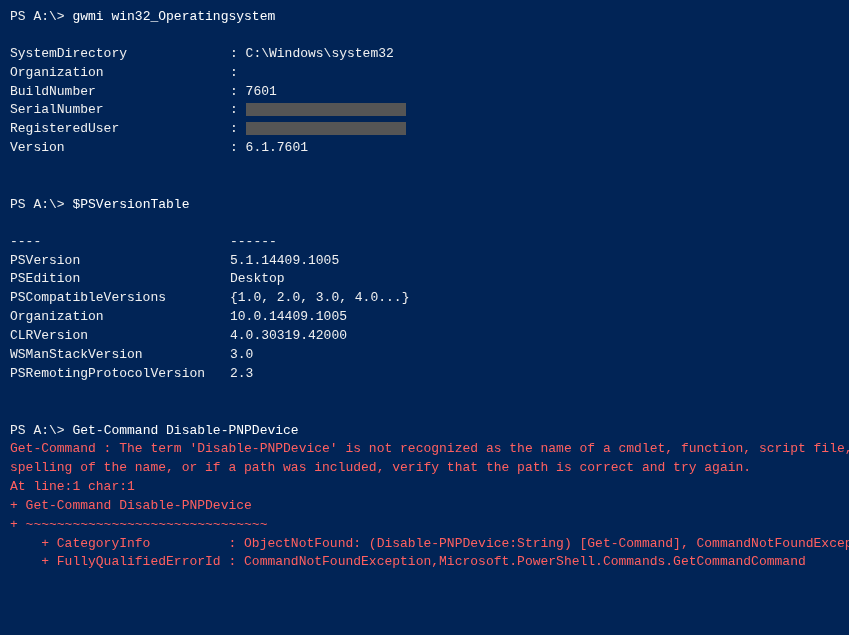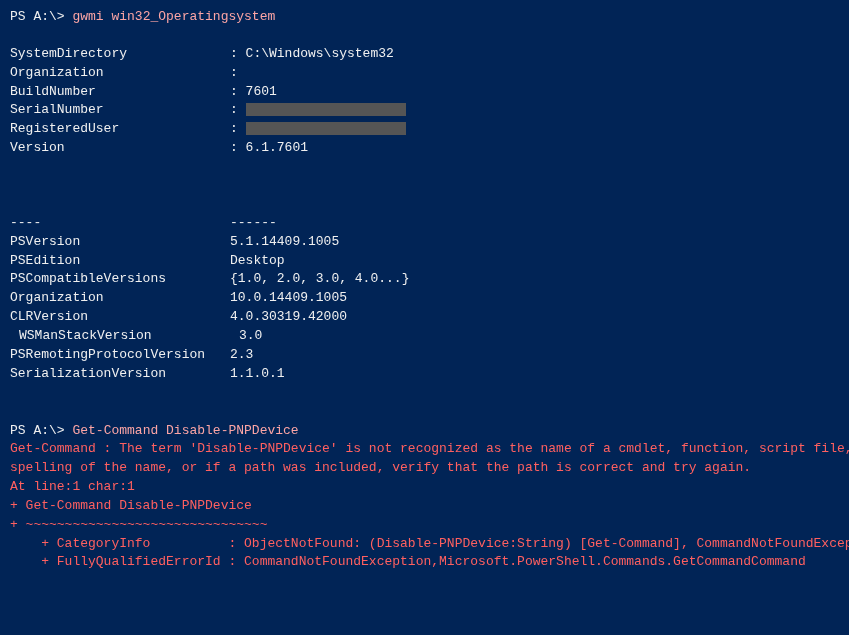--- a/index.html
+++ b/index.html
@@ -8,21 +8,21 @@
       color: #f0f0f0;
       font-family: 'Courier New', Courier, monospace;
       font-size: 13px;
       width: 849px;
       min-height: 635px;
       padding: 8px 10px;
       overflow: hidden;
     }
     .line { white-space: pre; line-height: 1.45; }
     .prompt { color: #f0f0f0; }
-    .cmd { color: #fca5a5; }
+    .cmd { color: #ffffff; }
     .label { color: #f0f0f0; }
     .value { color: #f0f0f0; }
     .redacted {
       display: inline-block;
       background-color: #555;
       color: #555;
       min-width: 160px;
       height: 13px;
       vertical-align: middle;
     }
@@ -45,32 +45,32 @@
     <div class="line"><span class="col1 label">Organization</span><span class="value">:</span></div>
     <div class="line"><span class="col1 label">BuildNumber</span><span class="value">: 7601</span></div>
     <div class="line"><span class="col1 label">SerialNumber</span><span class="value">: <span class="redacted">&nbsp;</span></span></div>
     <div class="line"><span class="col1 label">RegisteredUser</span><span class="value">: <span class="redacted">&nbsp;</span></span></div>
     <div class="line"><span class="col1 label">Version</span><span class="value">: 6.1.7601</span></div>
   </div>
 
   <div class="blank"></div>
   <div class="blank"></div>
 
+  <div class="line"><span class="prompt">PS A:\&gt; </span><span class="cmd">$PSVersionTable</span></div>
   <div class="blank"></div>
 
   <div class="section">
     <div class="line"><span style="display:inline-block;width:220px;">----</span><span>------</span></div>
     <div class="line"><span style="display:inline-block;width:220px;">PSVersion</span><span>5.1.14409.1005</span></div>
     <div class="line"><span style="display:inline-block;width:220px;">PSEdition</span><span>Desktop</span></div>
     <div class="line"><span style="display:inline-block;width:220px;">PSCompatibleVersions</span><span>{1.0, 2.0, 3.0, 4.0...}</span></div>
     <div class="line"><span style="display:inline-block;width:220px;">Organization</span><span>10.0.14409.1005</span></div>
     <div class="line"><span style="display:inline-block;width:220px;">CLRVersion</span><span>4.0.30319.42000</span></div>
-    <div class="line"><span style="display:inline-block;width:220px;margin-left:9px;">WSManStackVersion</span><span>3.0</span></div>
+    <div class="line"><span style="display:inline-block;width:220px;">WSManStackVersion</span><span>3.0</span></div>
     <div class="line"><span style="display:inline-block;width:220px;">PSRemotingProtocolVersion</span><span>2.3</span></div>
-    <div class="line"><span style="display:inline-block;width:220px;">SerializationVersion</span><span>1.1.0.1</span></div>
   </div>
 
   <div class="blank"></div>
   <div class="blank"></div>
 
   <div class="line"><span class="prompt">PS A:\&gt; </span><span class="cmd">Get-Command Disable-PNPDevice</span></div>
 
   <div class="section">
     <div class="line error">Get-Command : The term 'Disable-PNPDevice' is not recognized as the name of a cmdlet, function, script file, or oper</div>
     <div class="line error">spelling of the name, or if a path was included, verify that the path is correct and try again.</div>

